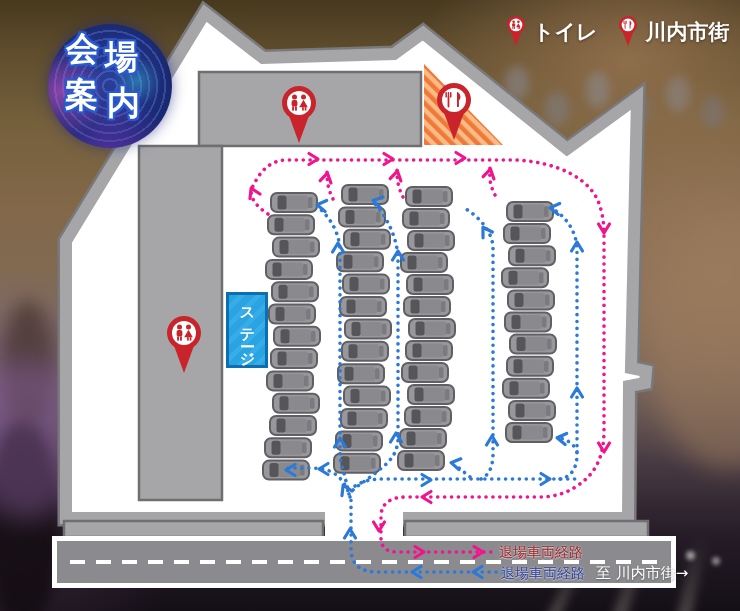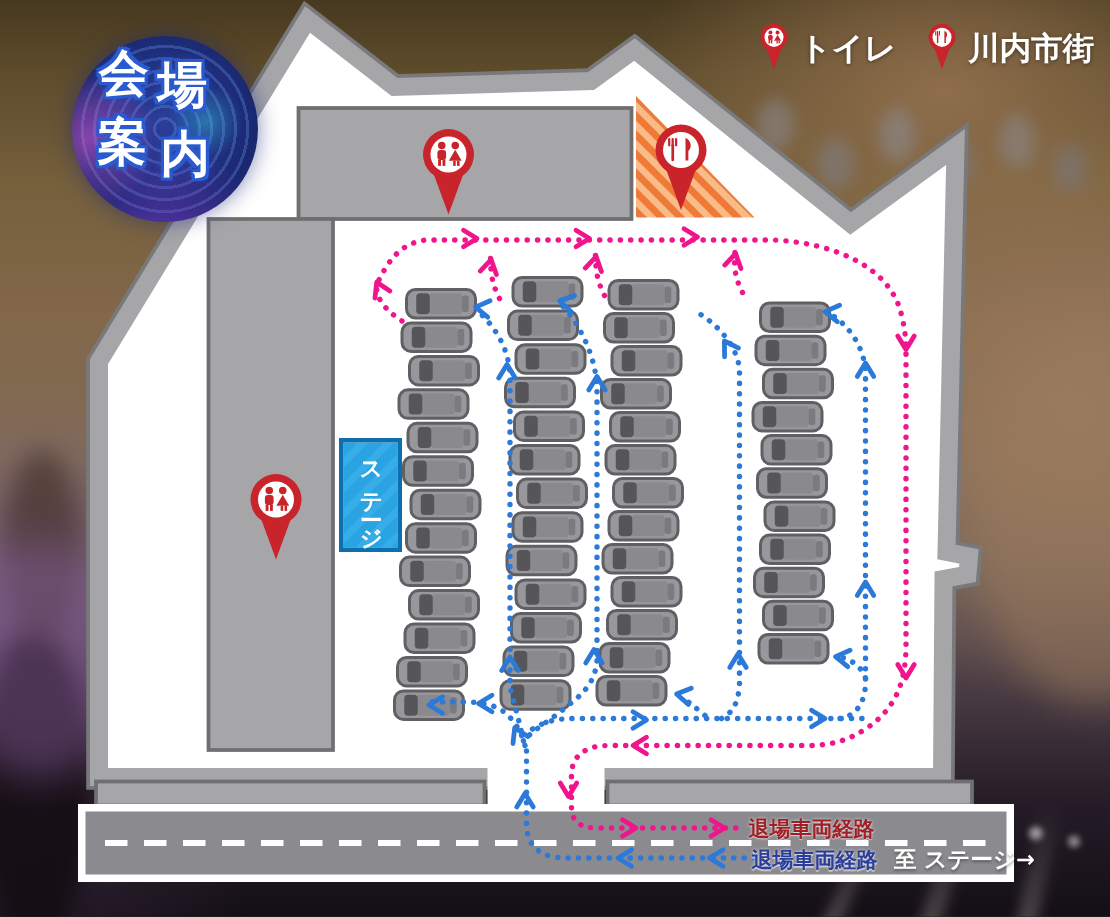--- a/index.html
+++ b/index.html
@@ -37,21 +37,21 @@
   
   #legend{position:absolute;left:503px;top:12px;display:flex;align-items:center;gap:4px;z-index:5;}
   .lg-label{color:#fff;font-weight:900;font-size:21px;text-shadow:0 1px 3px rgba(0,0,0,.45);white-space:nowrap;}
   .lg-gap{width:10px;}
   
   #stage-box{position:absolute;left:226px;top:292px;width:42px;height:76px;box-sizing:border-box;
     background:repeating-linear-gradient(135deg,#29a3e2 0 7px,#36ace8 7px 12px);
     border:3px solid #0e6fae;display:flex;align-items:center;justify-content:center;z-index:4;}
   #stage-label{writing-mode:vertical-rl;color:#fff;font-weight:900;font-size:15px;letter-spacing:3px;}
   
-  .road-label{position:absolute;z-index:6;font-weight:700;font-size:14px;white-space:nowrap;
+  .road-label{position:absolute;z-index:6;font-weight:400;font-size:14px;white-space:nowrap;
     text-shadow:0 0 2px rgba(255,255,255,.75),0 1px 0 rgba(255,255,255,.4);}
   #exit-label{left:499px;top:544px;color:#9e2026;}
   #entry-label{left:501px;top:565px;color:#2b3d9c;}
   #dest-label{left:596px;top:564px;color:#fff;font-size:15px;
     text-shadow:0 1px 2px rgba(0,0,0,.35);}
 </style>
 </head>
 <body>
 
 <div id="stage-wrap">
@@ -511,14 +511,14 @@
       </svg>
     <span class="lg-label">川内市街</span>
   </div>
 
   <div id="stage-box">
     <span id="stage-label">ステージ</span>
   </div>
 
   <div id="exit-label" class="road-label" style="color: rgb(158, 32, 38);">退場車両経路</div>
   <div id="entry-label" class="road-label" style="color: rgb(43, 61, 156);">退場車両経路</div>
-  <div id="dest-label" class="road-label">至 ステージ→</div>
+  <div id="dest-label" class="road-label">至 川内市街→</div>
 </div>
 
 </body></html>

